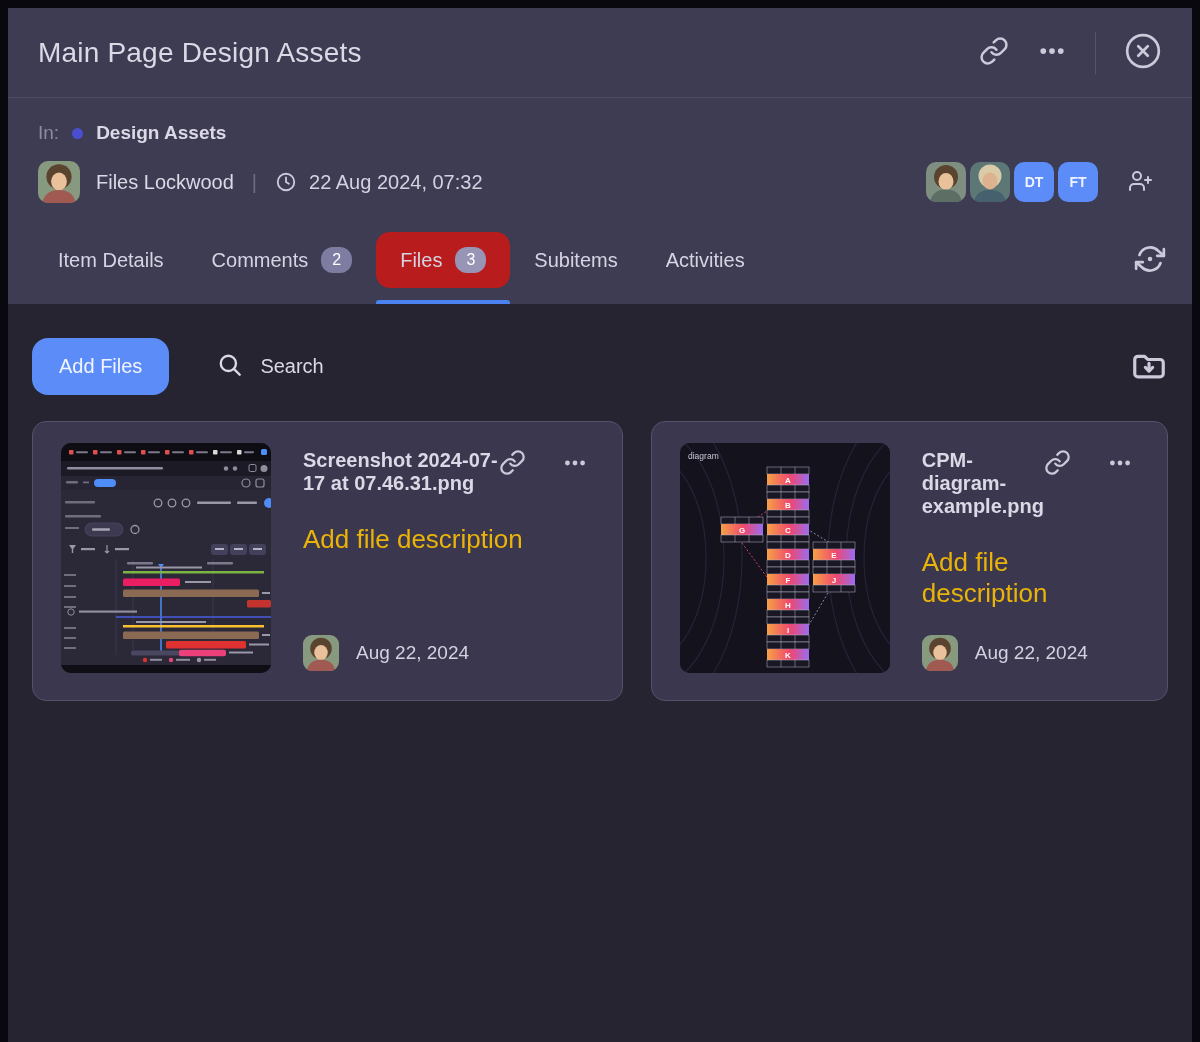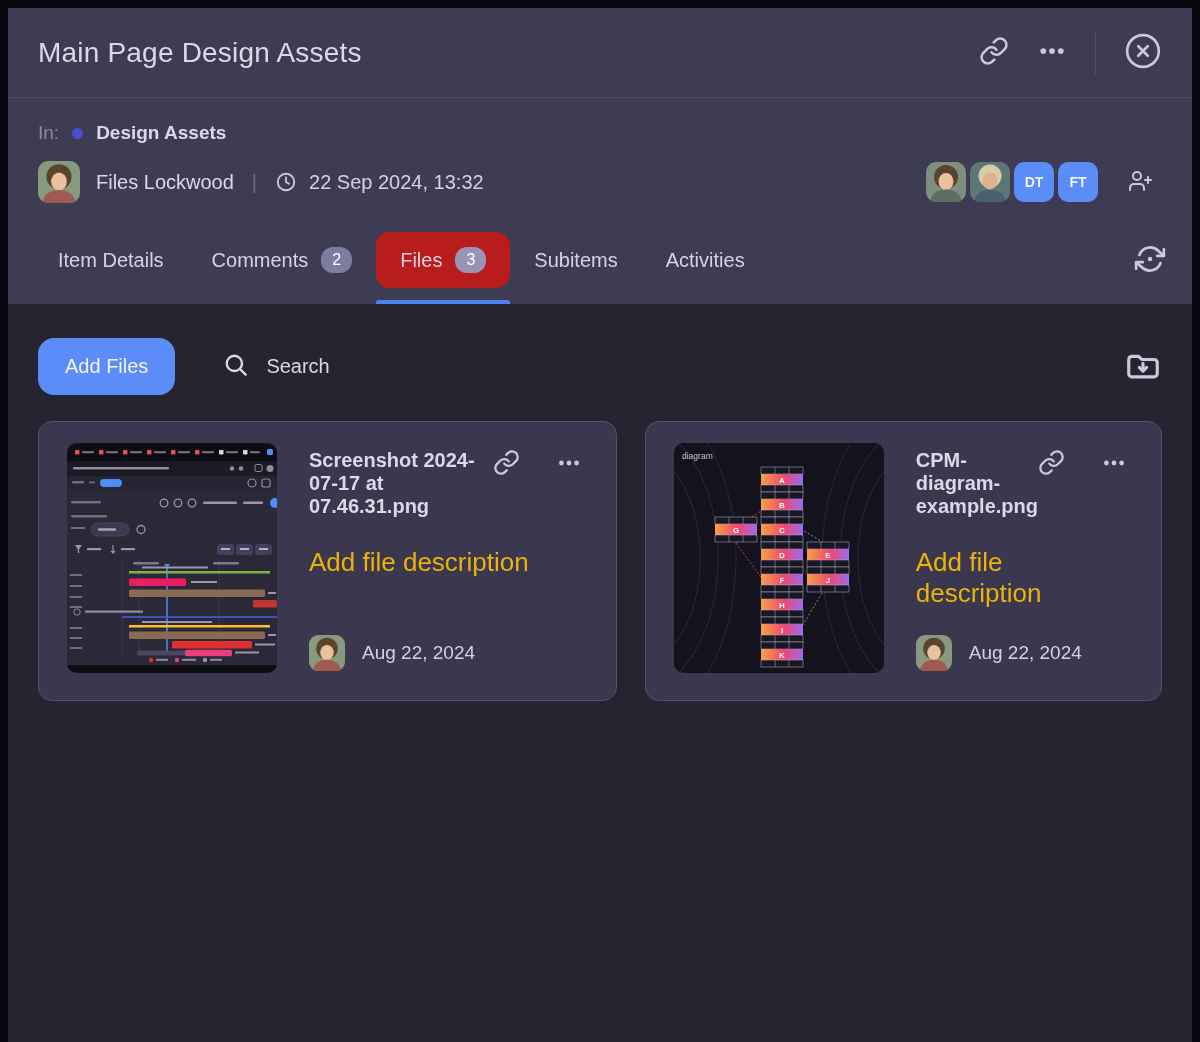--- a/index.html
+++ b/index.html
@@ -48,21 +48,21 @@
     border-radius:14px; font-size:20px; color:#d6d4e3; white-space:nowrap; }
   .tab.active .tab-inner { background:#b91c1c; }
   .tab.active::after { content:""; position:absolute; left:0; right:0; bottom:0;
     height:4px; background:#4b82f2; border-radius:3px 3px 0 0; }
   .count-badge { background:#7f7ca2; color:#ffffff; font-size:16px; line-height:1;
     padding:5px 11px; border-radius:12px; }
   .tab.active .count-badge { background:#9794b6; }
   .tabs-right { margin-left:auto; color:#ccc9da; }
 
   
-  .body { flex:1; background:#262431; padding:34px 30px 0; overflow:hidden; }
+  .body { flex:1; background:#262431; padding:34px 24px 0; overflow:hidden; }
   .toolbar { display:flex; align-items:center; }
   .add-files-btn { background:#5b8cf7; color:#f2f5ff; border:none; border-radius:16px;
     padding:17px 27px; font-size:20px; cursor:pointer; font-family:inherit; }
   .search-wrap { margin-left:48px; display:flex; align-items:center; gap:17px; color:#dbd9e6; }
   .search-input { background:transparent; border:none; outline:none; color:#e8e6f2;
     font-size:20px; width:320px; font-family:inherit; }
   .search-input::placeholder { color:#dbd9e6; opacity:1; }
   .dl-all { margin-left:auto; }
 
   
@@ -137,21 +137,21 @@
             </svg>
       </span>
       <span class="author-name">Files Lockwood</span>
       <span class="meta-sep">|</span>
       <span class="clock-wrap">
         <svg width="22" height="22" viewBox="0 0 24 24" fill="none" stroke="currentColor" stroke-width="2" stroke-linecap="round">
               <circle cx="12" cy="12" r="9"></circle>
               <path d="M12 7v5l3.2 2"></path>
             </svg>
       </span>
-      <span class="timestamp">22 Sep 2024, 13:32</span>
+      <span class="timestamp">22 Aug 2024, 07:32</span>
 
       <div class="member-group">
         <span class="avatar md">
           <svg width="40" height="40" viewBox="0 0 40 40">
                 <rect width="40" height="40" fill="#7e8f81"></rect>
                 <circle cx="20" cy="15" r="12" fill="#5a432f"></circle>
                 <ellipse cx="20" cy="19.5" rx="7.5" ry="8.5" fill="#e9c29b"></ellipse>
                 <path d="M4 40 C6 30 13 27.5 20 27.5 C27 27.5 34 30 36 40 Z" fill="#5d6e64"></path>
               </svg>
         </span>

